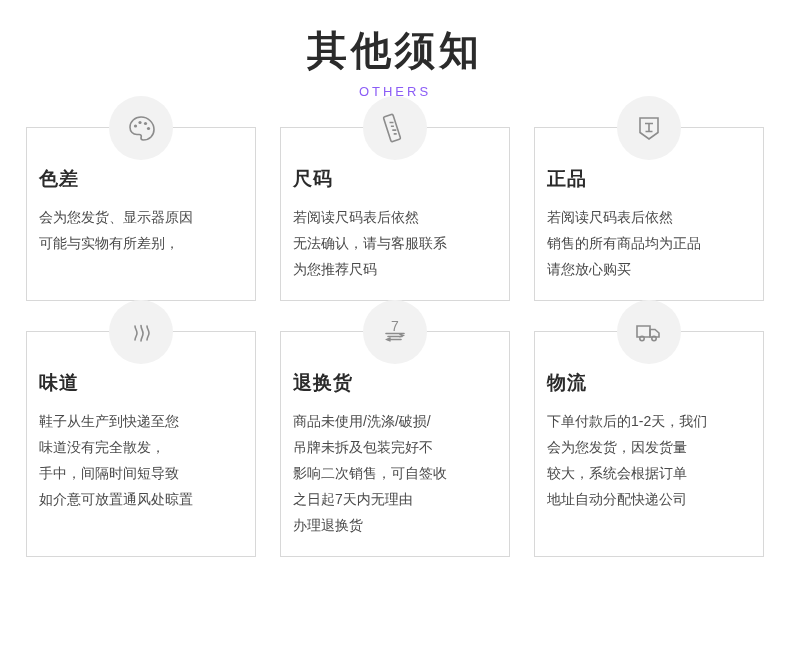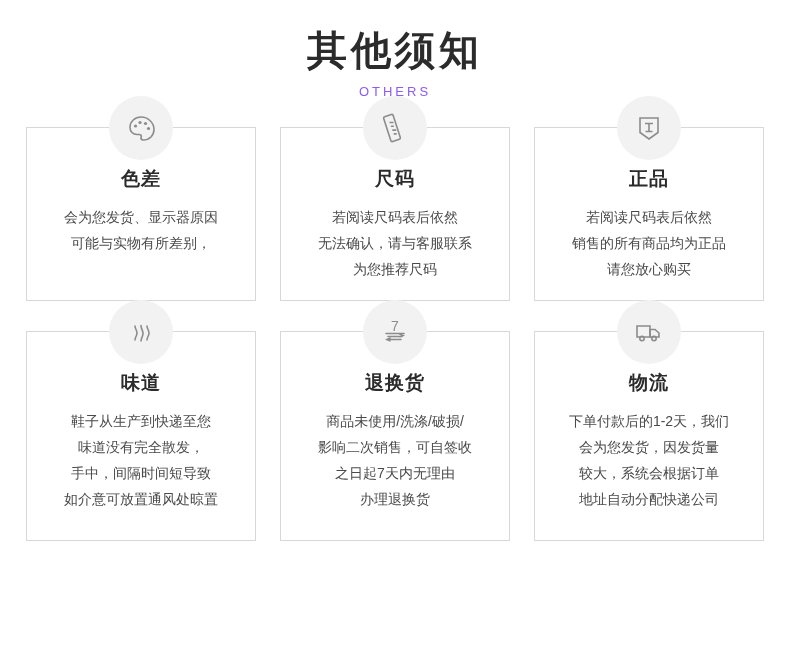--- a/index.html
+++ b/index.html
@@ -44,21 +44,21 @@
     grid-template-rows: repeat(2, auto);
     column-gap: 24px;
     row-gap: 30px;
   }
   .card {
     position: relative;
     border: 1px solid #d8d8d8;
     padding: 34px 12px 18px 12px;
     min-height: 168px;
     box-sizing: border-box;
-    text-align: center;
+    text-align: left;
     background: #ffffff;
   }
   .card.tall {
     min-height: 210px;
   }
   .icon-badge {
     position: absolute;
     top: -32px;
     left: 50%;
     transform: translateX(-50%);
@@ -171,20 +171,21 @@
         <svg width="34" height="34" viewBox="0 0 34 34" fill="none" stroke="#8c8c8c" stroke-width="1.6" stroke-linecap="round">
           <text x="17" y="16" font-size="14" font-family="Liberation Sans, sans-serif" fill="#8c8c8c" stroke="none" text-anchor="middle">7</text>
           <path d="M8 18.5h18"></path>
           <path d="M10 21.5h14M22 19.2l3 1.3-3 1.3M12 25.8l-3-1.3 3-1.3"></path>
           <path d="M9 24.5h14"></path>
         </svg>
       </div>
       <div class="card-title">退换货</div>
       <div class="card-body">
         <div>商品未使用/洗涤/破损/</div>
+        <div>吊牌未拆及包装完好不</div>
         <div>影响二次销售，可自签收</div>
         <div>之日起7天内无理由</div>
         <div>办理退换货</div>
       </div>
     </div>
 
     <div class="card tall">
       <div class="icon-badge">
         <svg width="34" height="34" viewBox="0 0 34 34" fill="none" stroke="#8c8c8c" stroke-width="1.6">
           <path d="M5 11h13v11H5z"></path>

